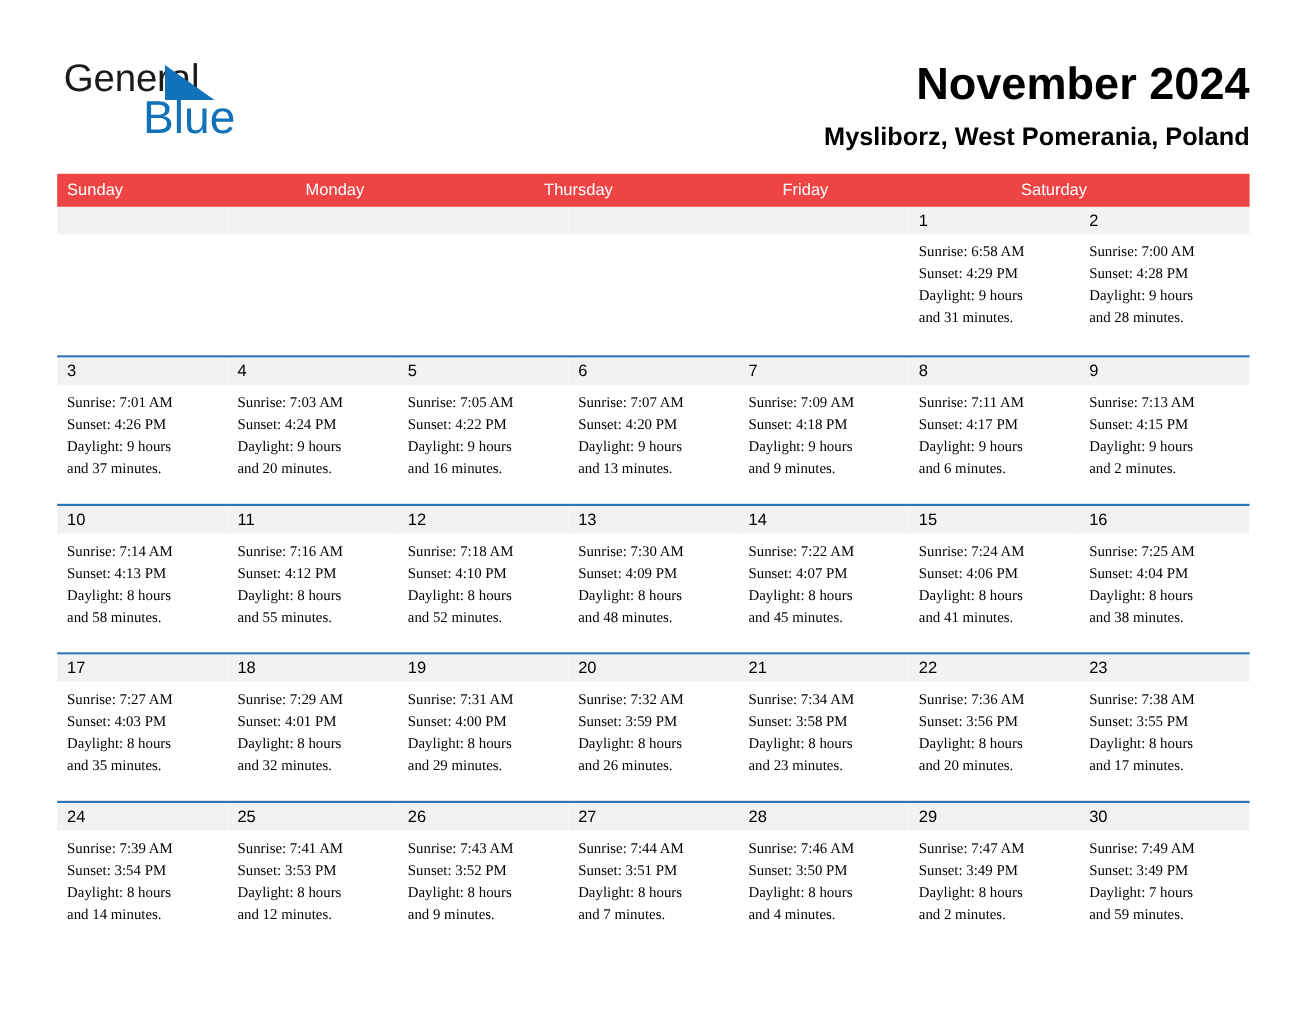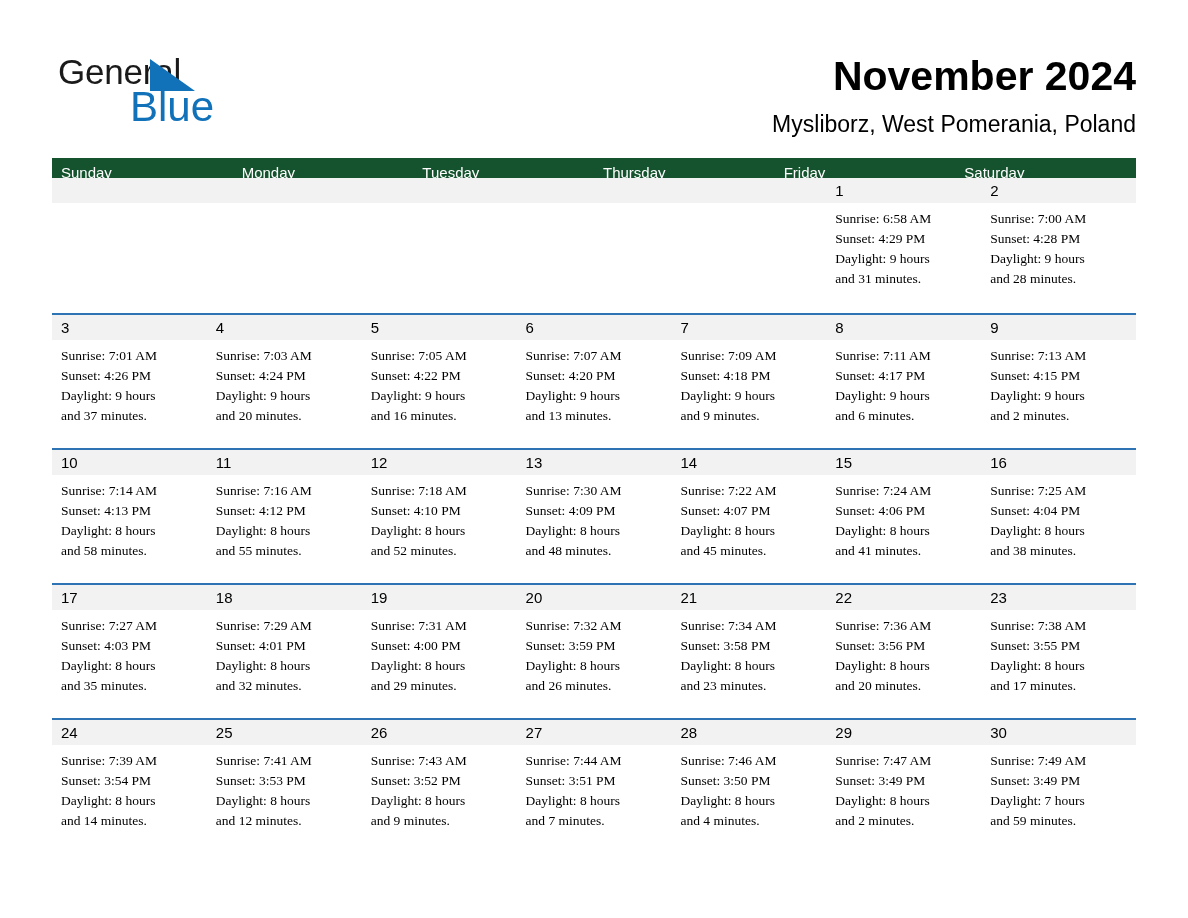--- a/index.html
+++ b/index.html
@@ -77,38 +77,38 @@
   .cal-title {
     font-size: 41px;
     font-weight: 700;
     color: #000000;
     line-height: 52px;
     white-space: nowrap;
   }
   .cal-subtitle {
     margin-top: 8px;
     font-size: 23px;
-    font-weight: 400;
+    font-weight: 700;
     color: #000000;
     line-height: 28px;
     white-space: nowrap;
   }
 
   
   .calendar {
     position: absolute;
     left: 52px;
     top: 158px;
     width: 1084px;
   }
 
   .weekday-row {
     display: flex;
-    background: #14532d;
-    height: 20px;
+    background: #ef4444;
+    height: 30px;
   }
   .weekday-cell {
     flex: 1 1 0;
     color: #ffffff;
     font-size: 15px;
     line-height: 30px;
     padding-left: 9px;
     box-sizing: border-box;
     white-space: nowrap;
     overflow: hidden;
@@ -172,21 +172,20 @@
       <div class="cal-title">November 2024</div>
       <div class="cal-subtitle">Mysliborz, West Pomerania, Poland</div>
     </div>
 
   </div>
 
   <div class="calendar">
     <div class="weekday-row">
         <div class="weekday-cell">Sunday</div>
         <div class="weekday-cell">Monday</div>
-        <div class="weekday-cell">Tuesday</div>
         <div class="weekday-cell">Thursday</div>
         <div class="weekday-cell">Friday</div>
         <div class="weekday-cell">Saturday</div>
       </div>
     <div id="weeks-container">
         <div class="week-row first-week">
           <div class="day-cell empty">
             <div class="day-number"></div>
             <div class="day-body"></div>
           </div>

